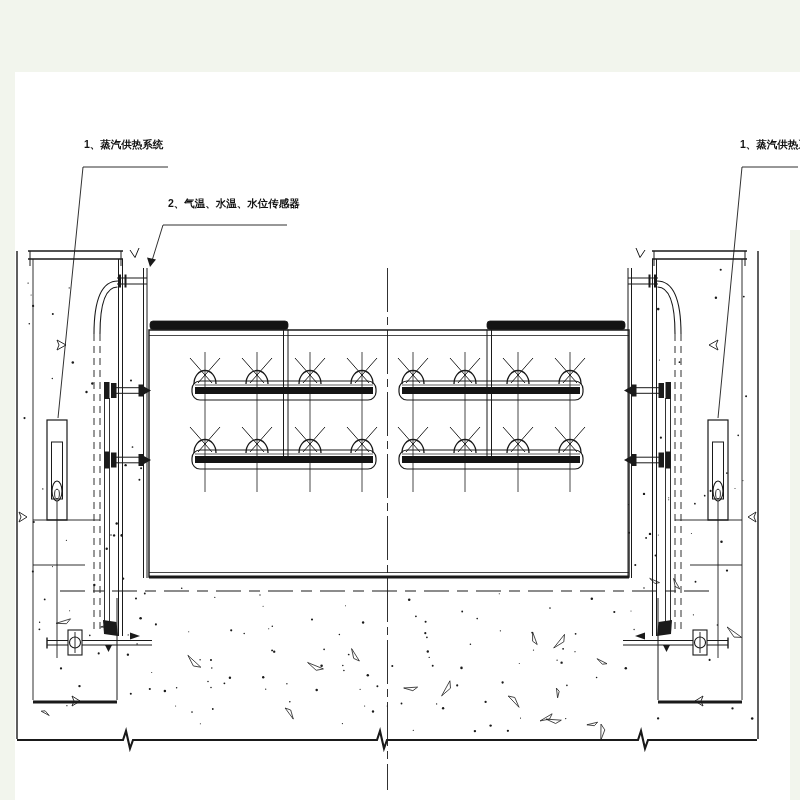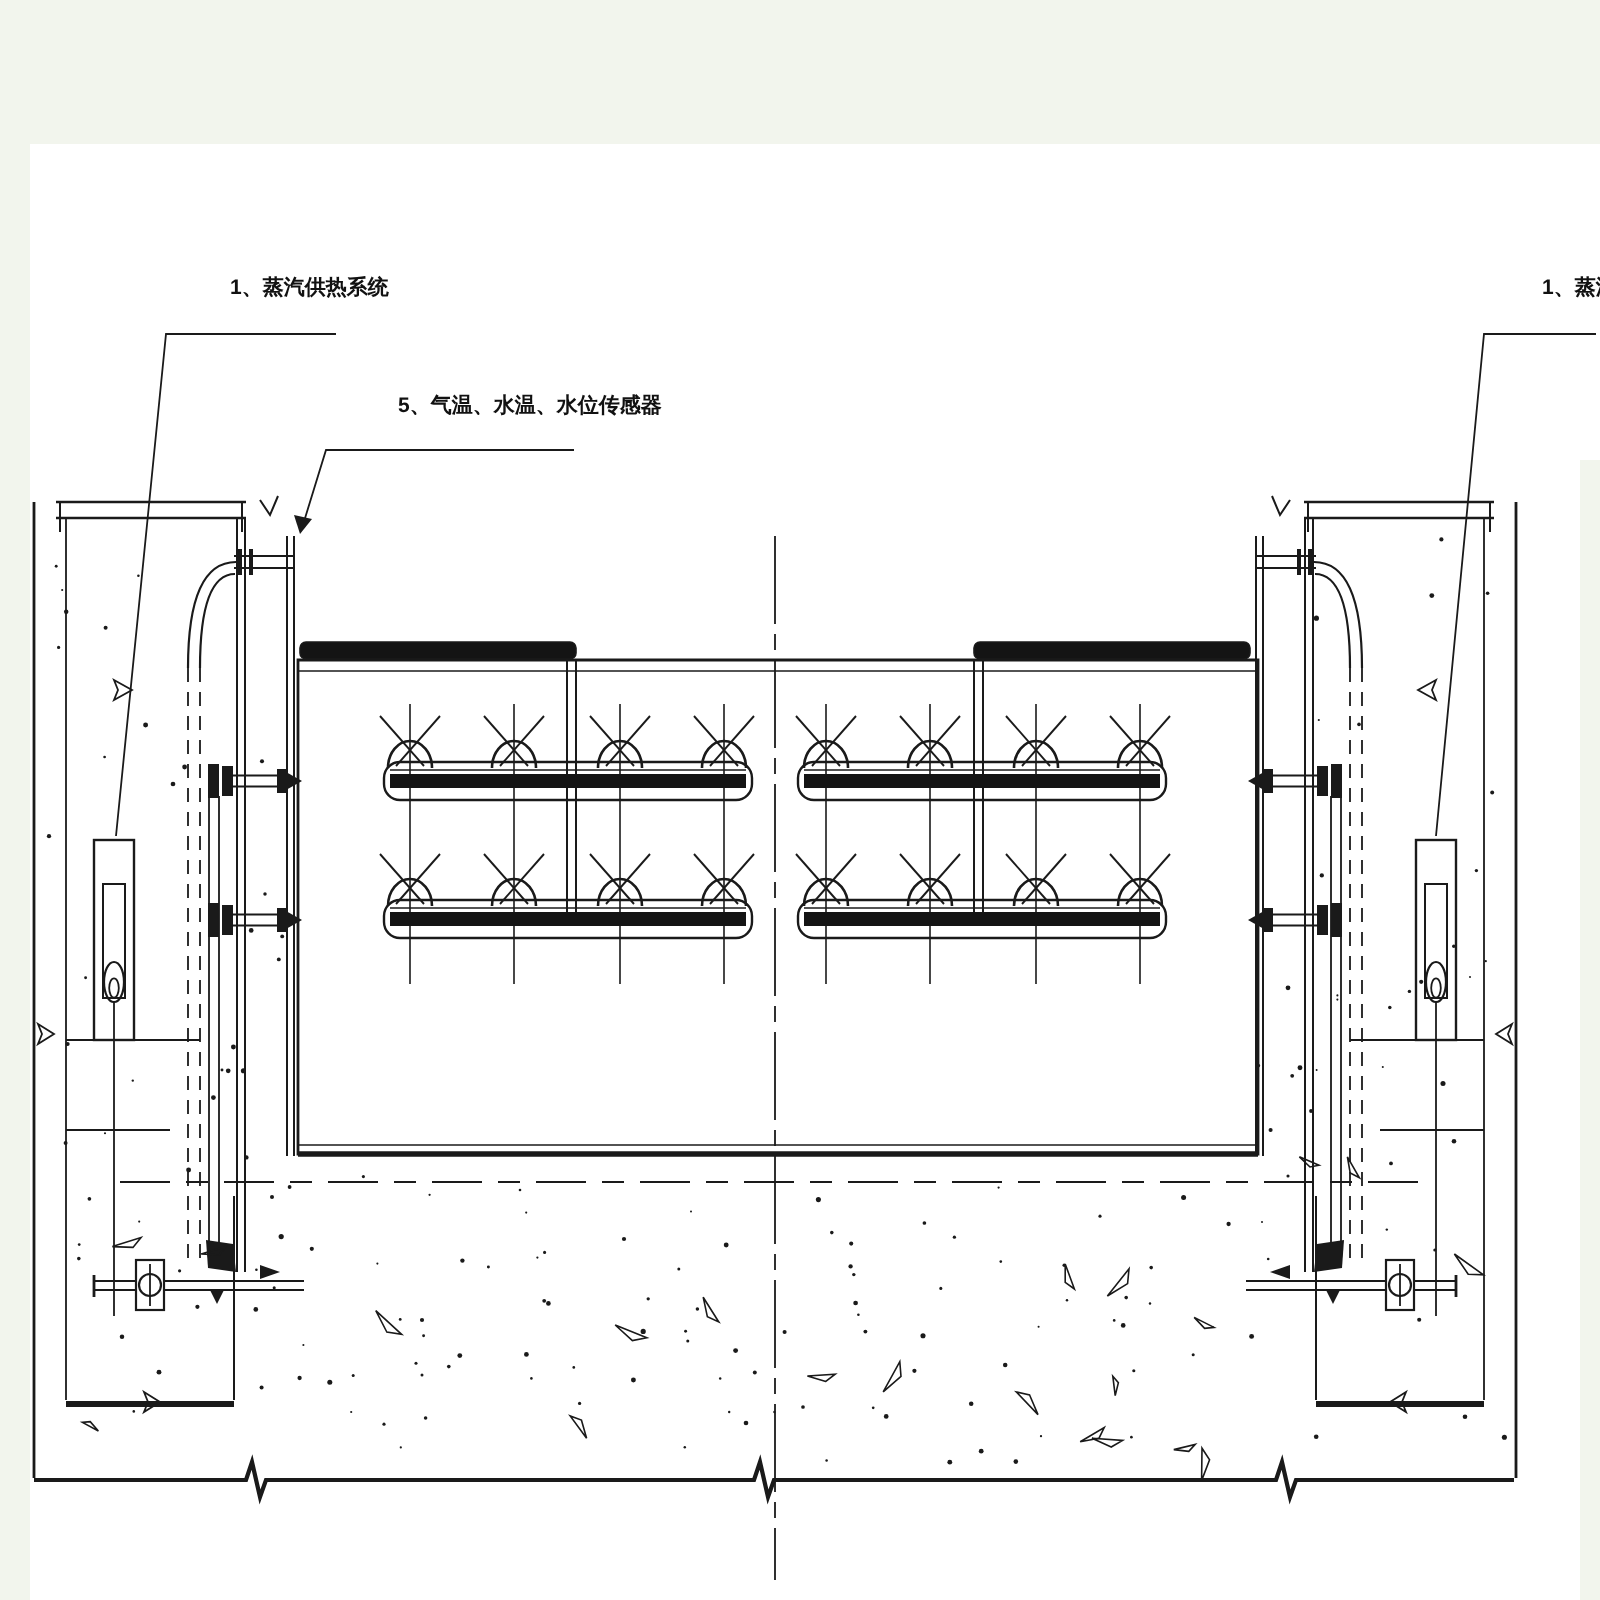--- a/index.html
+++ b/index.html
@@ -6,21 +6,21 @@
   .stage{
     position:relative;width:800px;height:800px;overflow:hidden;
     background:#f2f5ed;
     font-family:"Liberation Sans", sans-serif;
   }
   .paper{position:absolute;left:15px;top:72px;width:785px;height:728px;background:#ffffff;}
   .edge-strip{position:absolute;left:790px;top:230px;width:10px;height:570px;background:#f2f5ed;}
   svg.drawing{position:absolute;left:0;top:0;}
   .callout{
     position:absolute;color:#111;font-weight:bold;font-size:10.5px;
-    letter-spacing:0px;white-space:nowrap;line-height:1;margin-left:31px;
+    letter-spacing:0px;white-space:nowrap;line-height:1;
   }
 </style>
 </head>
 <body>
 
 <div class="stage">
   <div class="paper"></div>
   <div class="edge-strip"></div>
 
   <svg class="drawing" width="800" height="800" viewBox="0 0 800 800" stroke="#1a1a1a" fill="none" stroke-width="1">
@@ -393,15 +393,15 @@
 
     <g stroke-width="0.9">
       <path d="M168,167 H83 L58,418"></path>
       <path d="M287,225 H163 L151,264"></path>
       <polygon points="150,267 156,259.5 147,257.5" fill="#1a1a1a" stroke="none"></polygon>
       <path d="M798,167 H742 L718,418"></path>
     </g>
   </svg>
 
   <div class="callout" style="left:84px;top:139px;">1、蒸汽供热系统</div>
-  <div class="callout" style="left:168px;top:198px;">5、气温、水温、水位传感器</div>
+  <div class="callout" style="left:168px;top:198px;">2、气温、水温、水位传感器</div>
   <div class="callout" style="left:740px;top:139px;">1、蒸汽供热系统</div>
 </div>
 
 </body></html>

